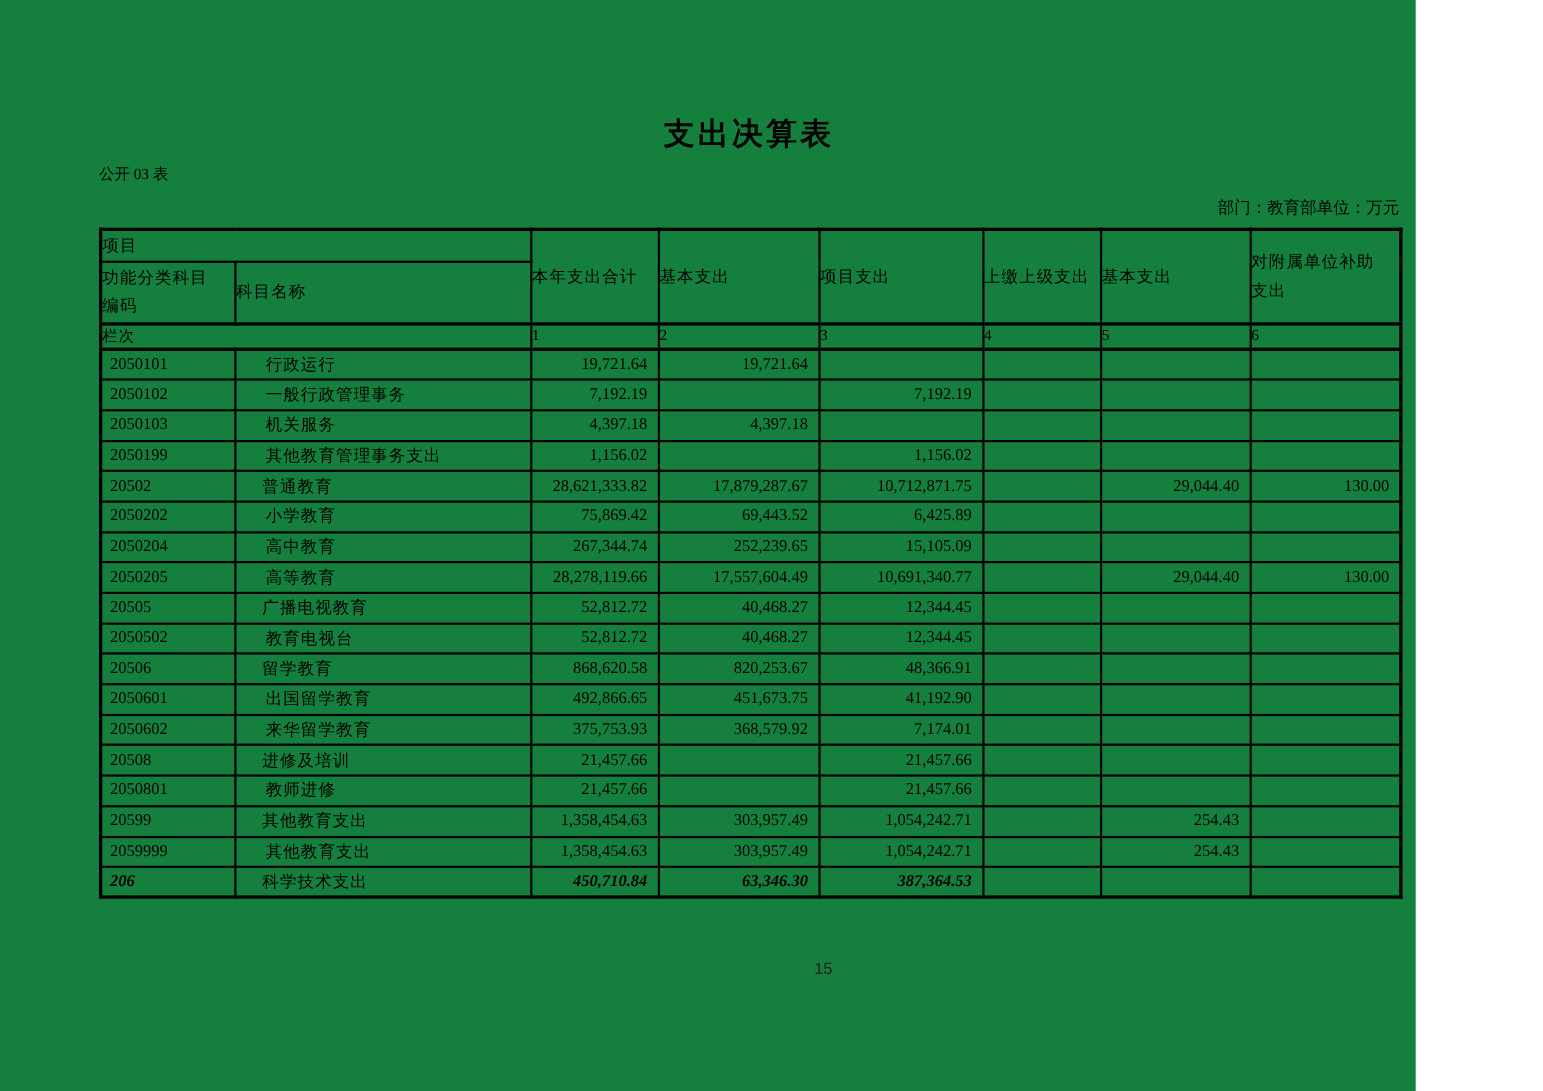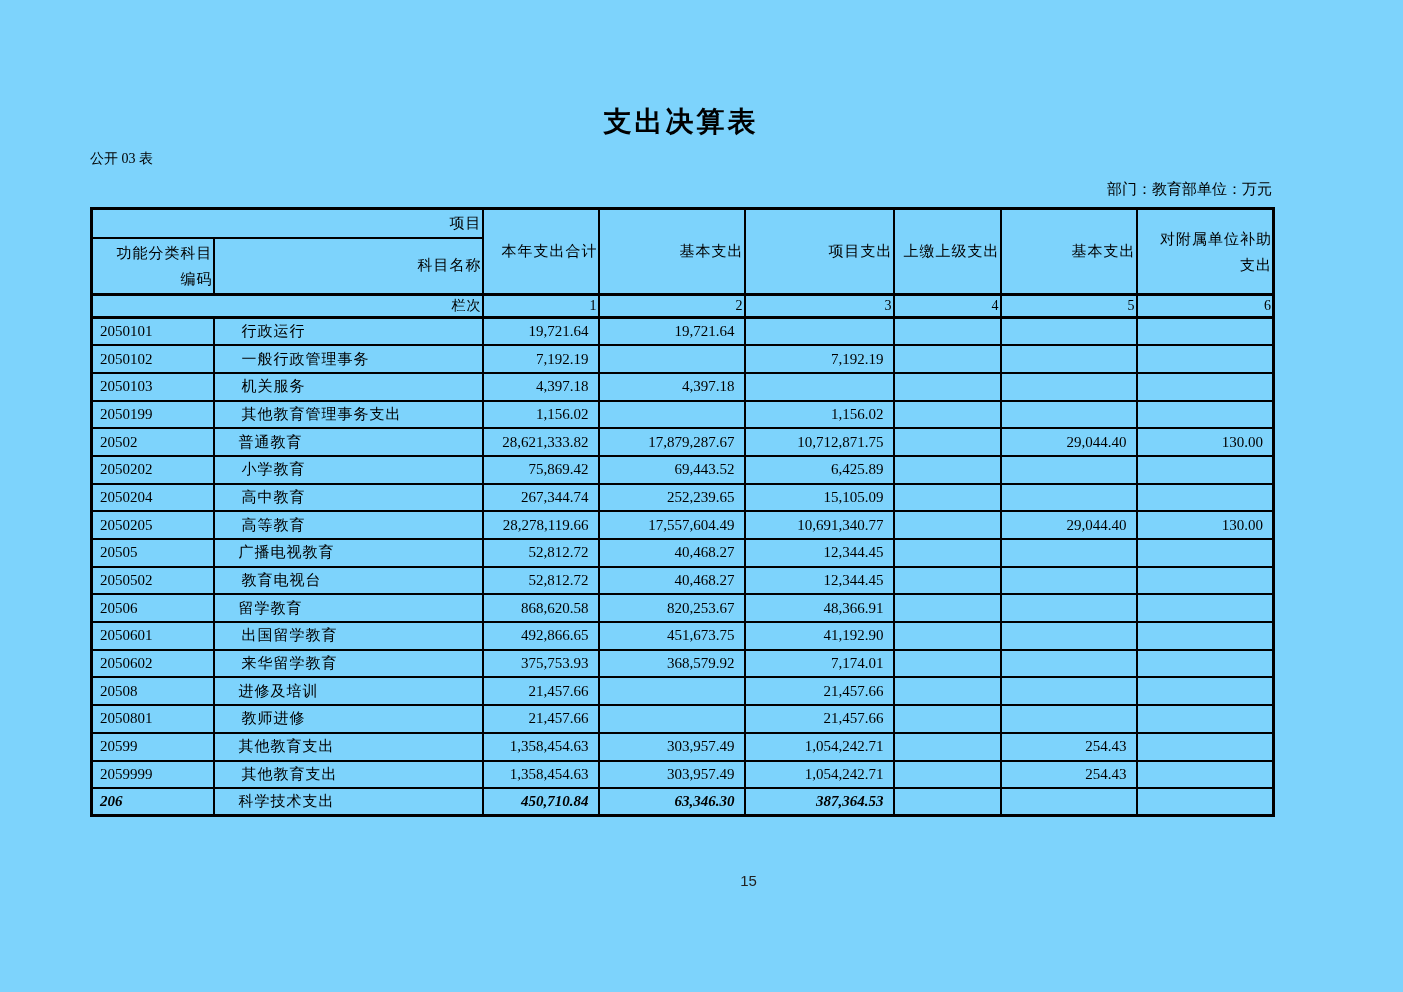--- a/index.html
+++ b/index.html
@@ -3,21 +3,21 @@
 <meta charset="utf-8">
 <style>
   * { box-sizing: border-box; }
   html, body { margin: 0; padding: 0; }
   body {
     width: 1403px; height: 992px;
     background: #ffffff;
     color: #000;
     font-family: "Liberation Serif", "DejaVu Serif", serif;
   }
-  .page { position: relative; width: 1403px; height: 992px; overflow: hidden; background: #7dd3fc; }
+  .page { position: relative; width: 1287px; height: 992px; overflow: hidden; background: #15803d; }
 
   .title {
     position: absolute; top: 103px; left: 90px; width: 1182px;
     margin: 0; text-align: center;
     font-size: 28px; font-weight: bold; letter-spacing: 3px;
   }
   .form-label {
     position: absolute; top: 150px; left: 90px; width: 1182px;
     text-align: left; font-size: 14px;
   }
@@ -31,21 +31,21 @@
     position: absolute; top: 207px; left: 90px; width: 1182px;
     border-collapse: collapse; table-layout: fixed;
     border: 3px solid #000;
   }
   .fin th, .fin td {
     border: 2px solid #000;
     font-size: 15px; font-weight: normal;
     padding: 0; overflow: hidden; white-space: nowrap;
     vertical-align: middle;
   }
-  .fin thead th { text-align: right; letter-spacing: 1px; }
+  .fin thead th { text-align: left; letter-spacing: 1px; }
   .row-h1 th { height: 29px; }
   .row-h2 th { height: 57px; }
   .two-line div { line-height: 26px; }
   .rank-row th {
     height: 23px; font-size: 14px; letter-spacing: 1px;
     border-top-width: 3px; border-bottom-width: 3px;
   }
   .fin tbody td { height: 27.7px; }
   td.code { text-align: left; padding-left: 7px; }
   td.name { text-align: left; padding-left: 24px; letter-spacing: 1px; }

